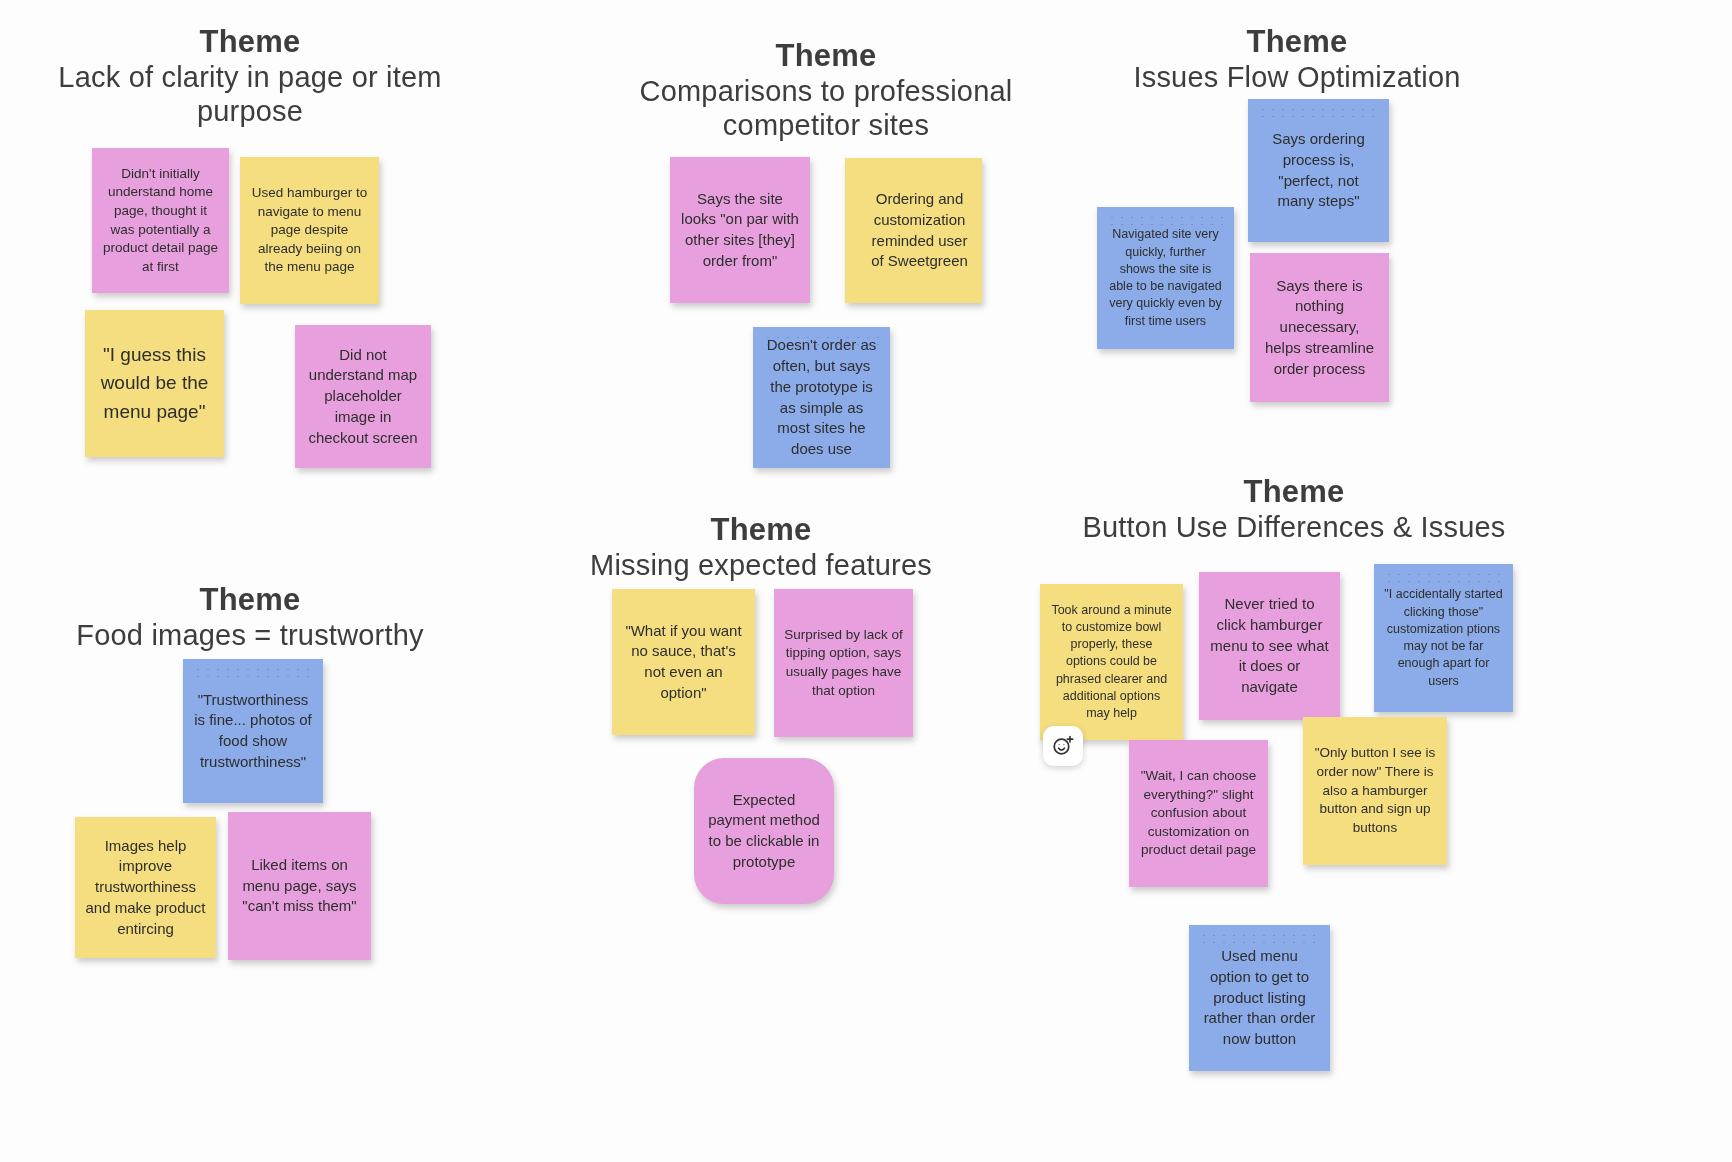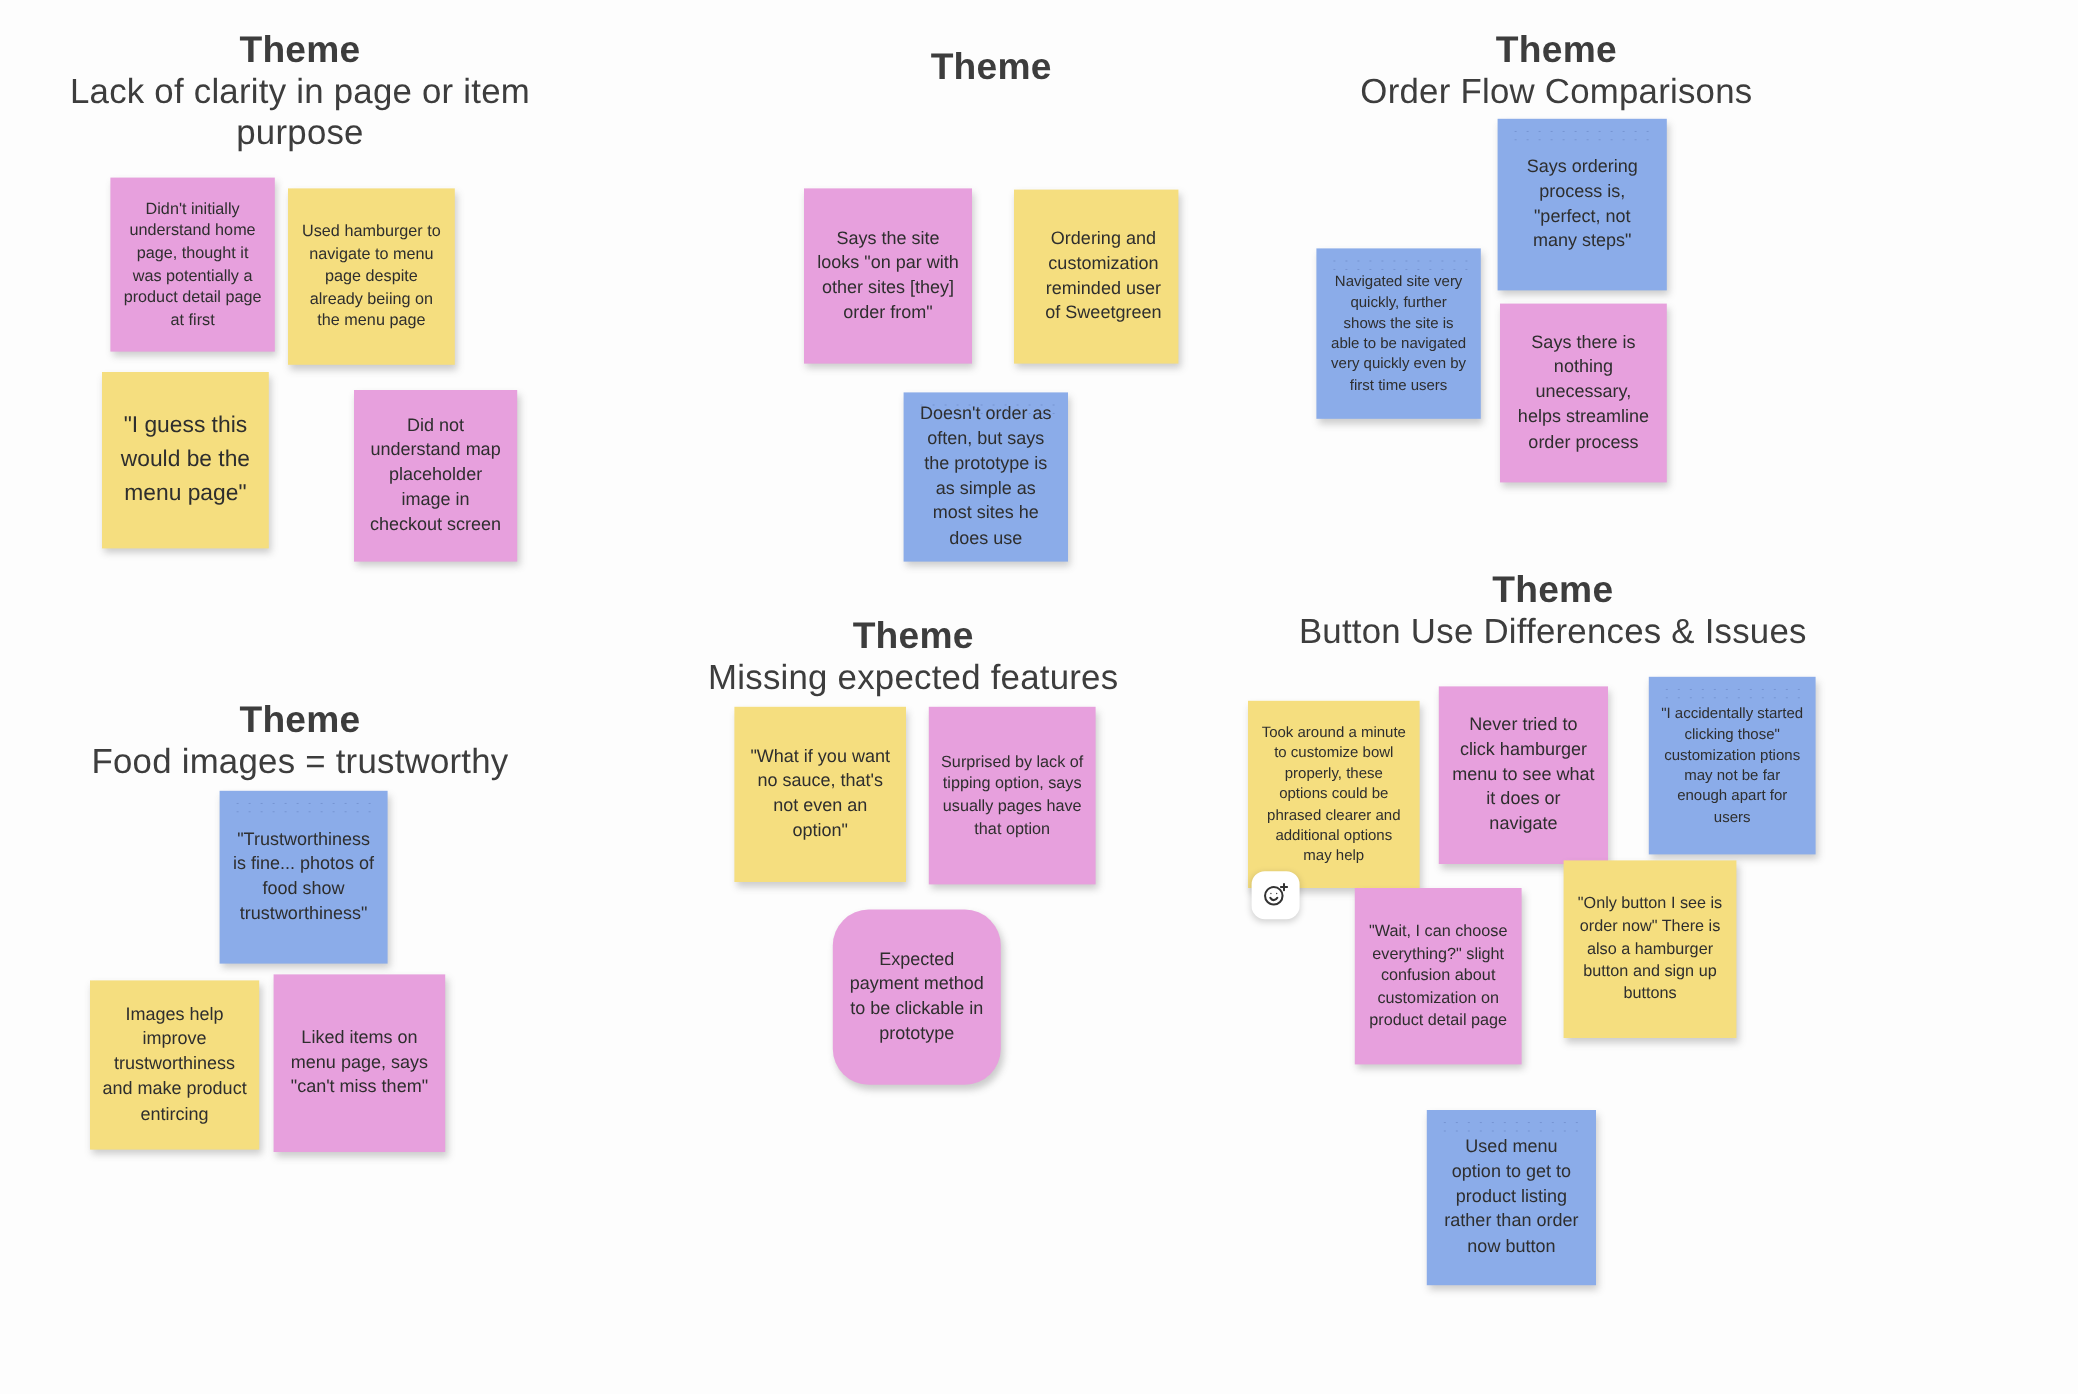--- a/index.html
+++ b/index.html
@@ -84,34 +84,35 @@
     </div>
   <div class="note note-yellow size-l" style="left:85px;  top:310px; width:139px; height:147px;">
       <span>"I guess this would be the menu page"</span>
     </div>
   <div class="note note-pink size-m" style="left:247px; top:325px; width:136px; height:143px;margin-left:48px;">
       <span>Did not understand map placeholder image in checkout screen</span>
     </div>
 
   <div class="theme-title" style="left:616px; top:38px; width:420px;">
     <div class="label">Theme</div>
+    <div class="title">Comparisons to professional competitor sites</div>
   </div>
   <div class="note note-pink size-m" style="left:670px; top:157px; width:140px; height:146px;">
       <span>Says the site looks "on par with other sites [they] order from"</span>
     </div>
   <div class="note note-yellow size-m" style="left:845px; top:158px; width:137px; height:145px;padding-left:22px;">
       <span>Ordering and customization reminded user of Sweetgreen</span>
     </div>
   <div class="note note-blue size-m" style="left:753px; top:327px; width:137px; height:141px;">
       <span>Doesn't order as often, but says the prototype is as simple as most sites he does use</span>
     </div>
 
   <div class="theme-title" style="left:1087px; top:24px; width:420px;">
     <div class="label">Theme</div>
-    <div class="title">Order Flow Comparisons</div>
+    <div class="title">Issues Flow Optimization</div>
   </div>
   <div class="note note-blue size-m" style="left:1248px; top:99px;  width:141px; height:143px;">
       <span>Says ordering process is, "perfect, not many steps"</span>
     </div>
   <div class="note note-blue size-xs" style="left:1097px; top:207px; width:137px; height:142px;">
       <span>Navigated site very quickly, further shows the site is able to be navigated very quickly even by first time users</span>
     </div>
   <div class="note note-pink size-m" style="left:1250px; top:253px; width:139px; height:149px;">
       <span>Says there is nothing unecessary, helps streamline order process</span>
     </div>

